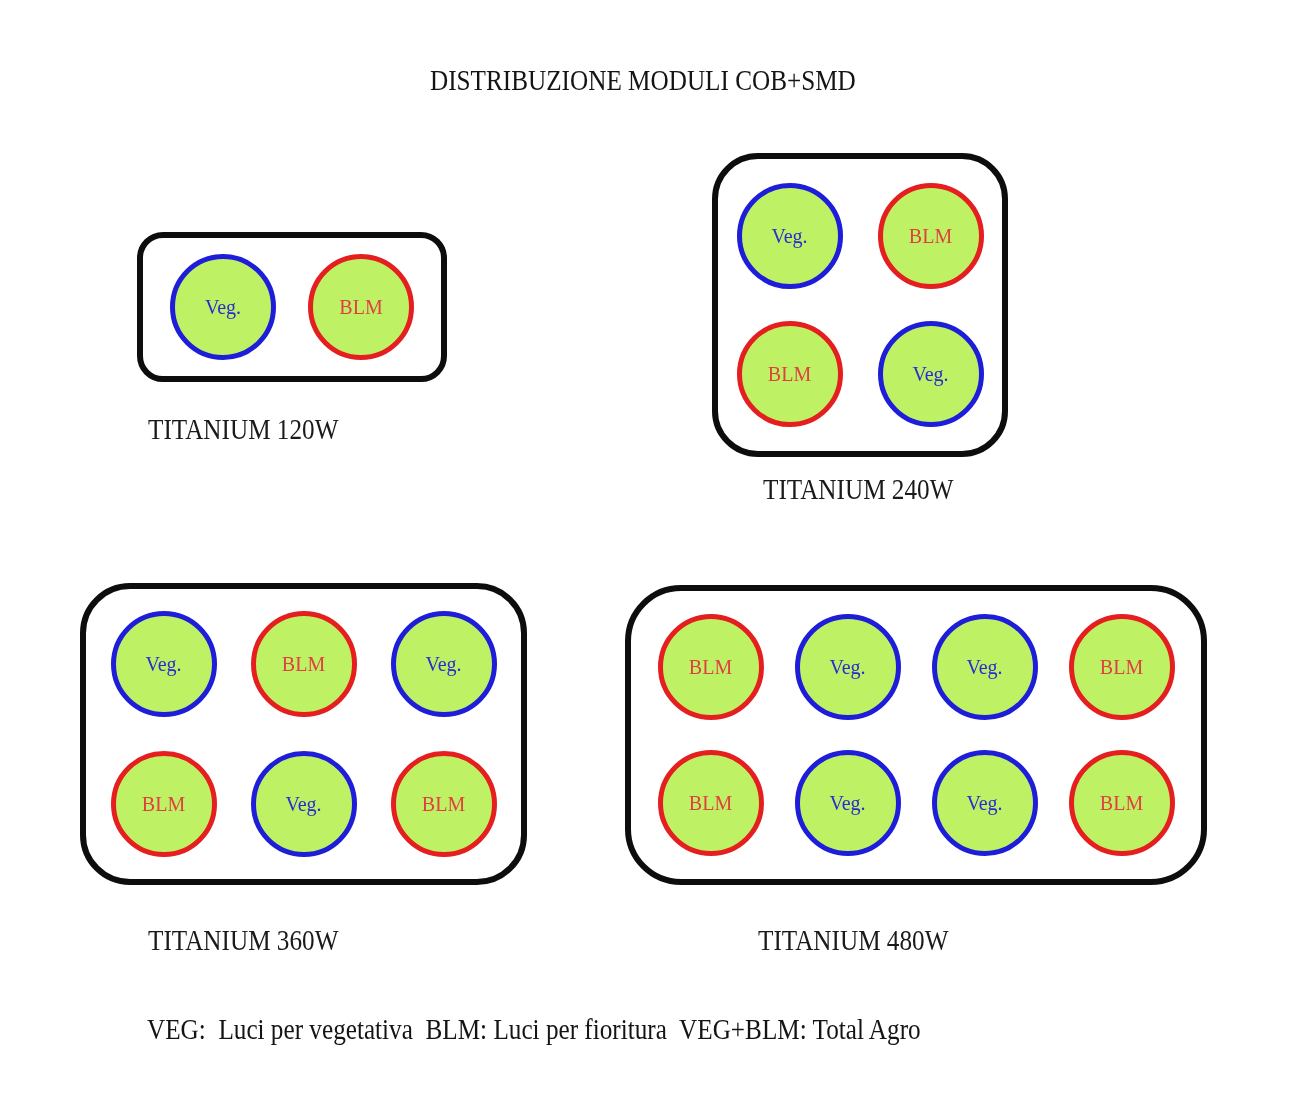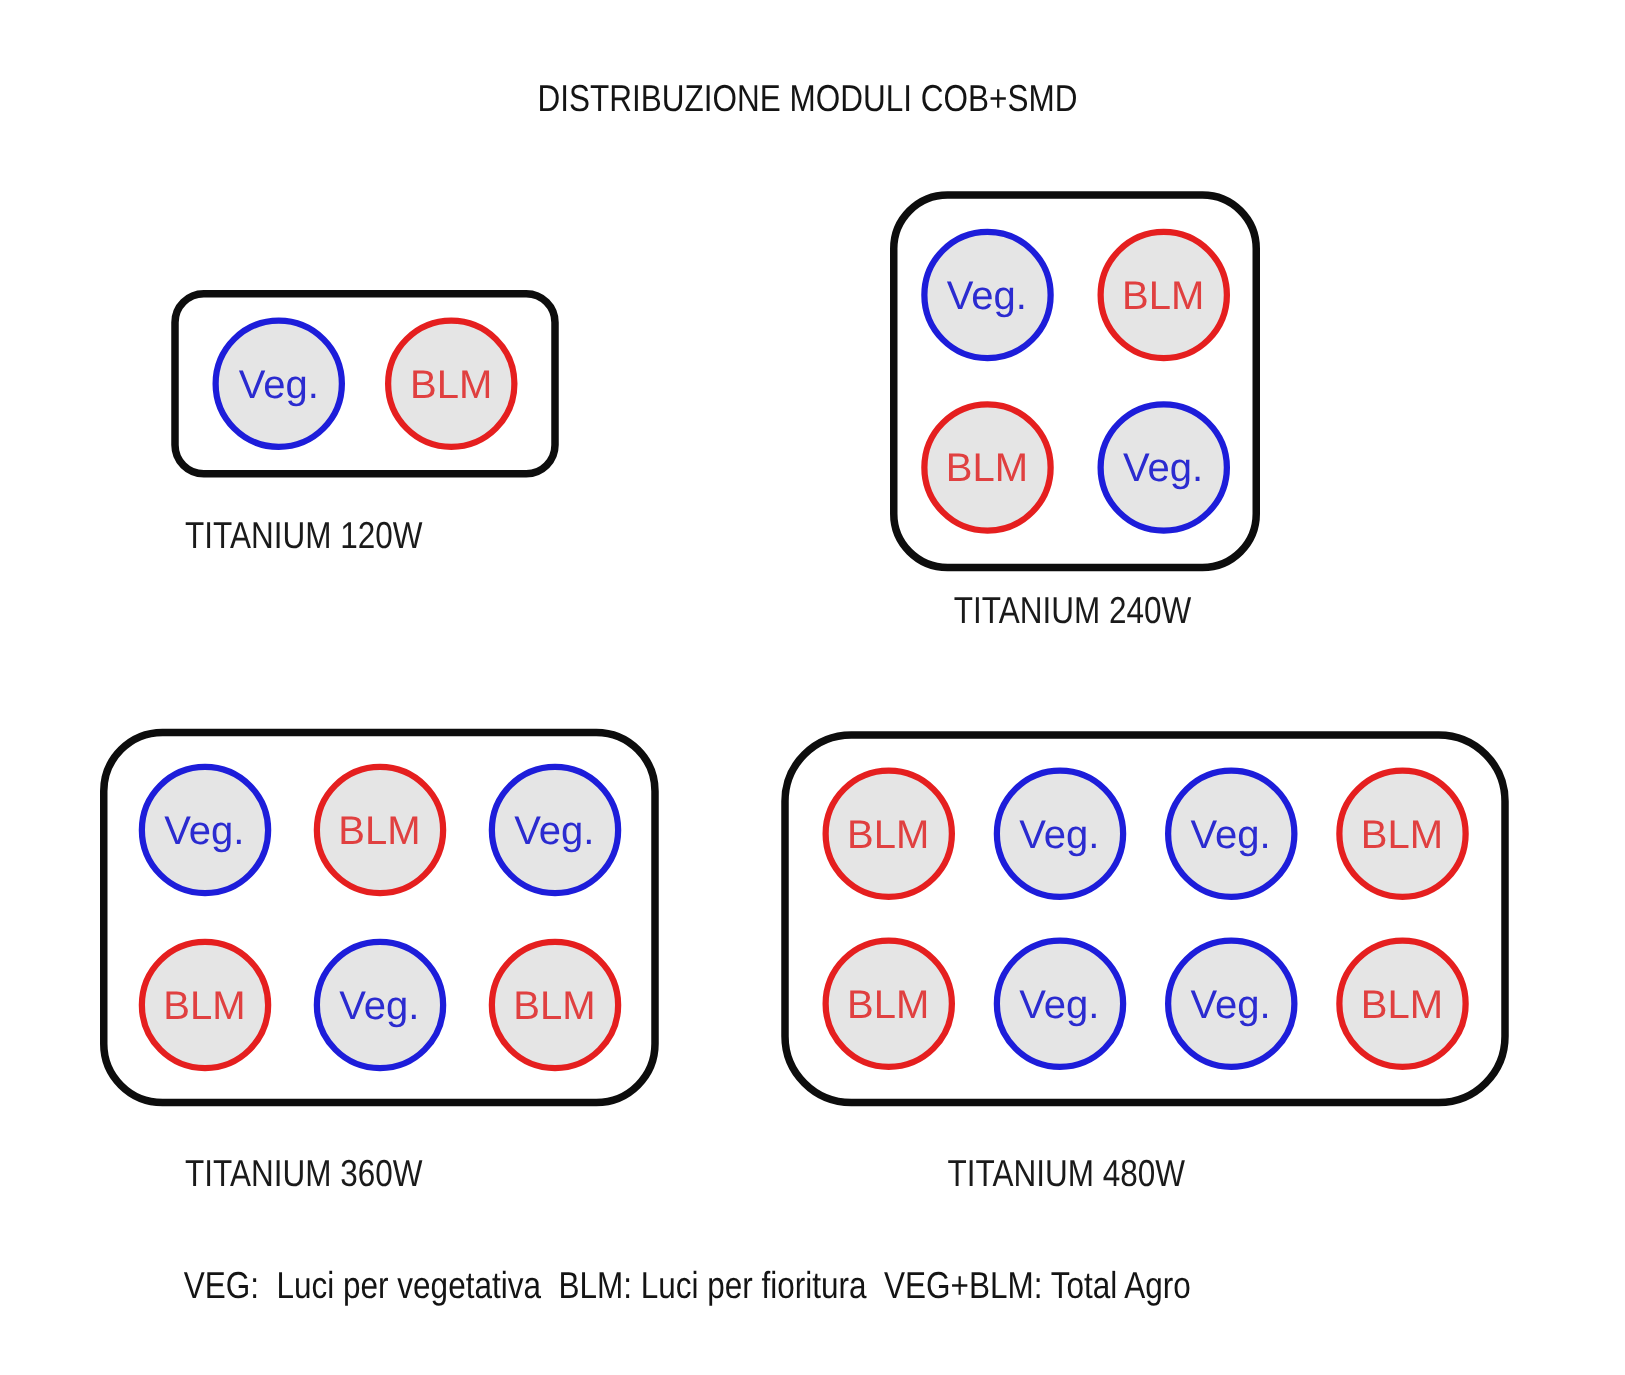--- a/index.html
+++ b/index.html
@@ -9,21 +9,21 @@
     --blm-text: #e04040;
     --panel-border: #0d0d0d;
     --label-color: #1a1a1a;
   }
   html, body { margin: 0; padding: 0; background: #ffffff; }
   .stage {
     position: relative;
     width: 1228px;
     height: 1100px;
     background: #ffffff;
-    font-family: Liberation Sans, sans-serif;
+    font-family: Liberation Serif, serif;
     overflow: hidden;
   }
   .diagram-title {
     position: absolute;
     left: 430px;
     top: 63px;
     font-size: 30px;
     color: #141414;
     white-space: nowrap;
     transform: scaleX(0.84);
@@ -48,22 +48,22 @@
              grid-template-columns: repeat(4, 106px); gap: 30px 31px; }
   .circle {
     box-sizing: border-box;
     width: 106px;
     height: 106px;
     border-radius: 50%;
     border: 5px solid;
     display: flex;
     align-items: center;
     justify-content: center;
-    font-size: 32px;
-    background: #e5e5e5;
+    font-size: 20px;
+    background: #bef264;
   }
   .circle.veg { border-color: var(--veg-stroke); color: var(--veg-text); }
   .circle.blm { border-color: var(--blm-stroke); color: var(--blm-text); }
   .panel-label {
     position: absolute;
     font-size: 30px;
     line-height: 1.15;
     color: var(--label-color);
     white-space: nowrap;
     transform: scaleX(0.84);

